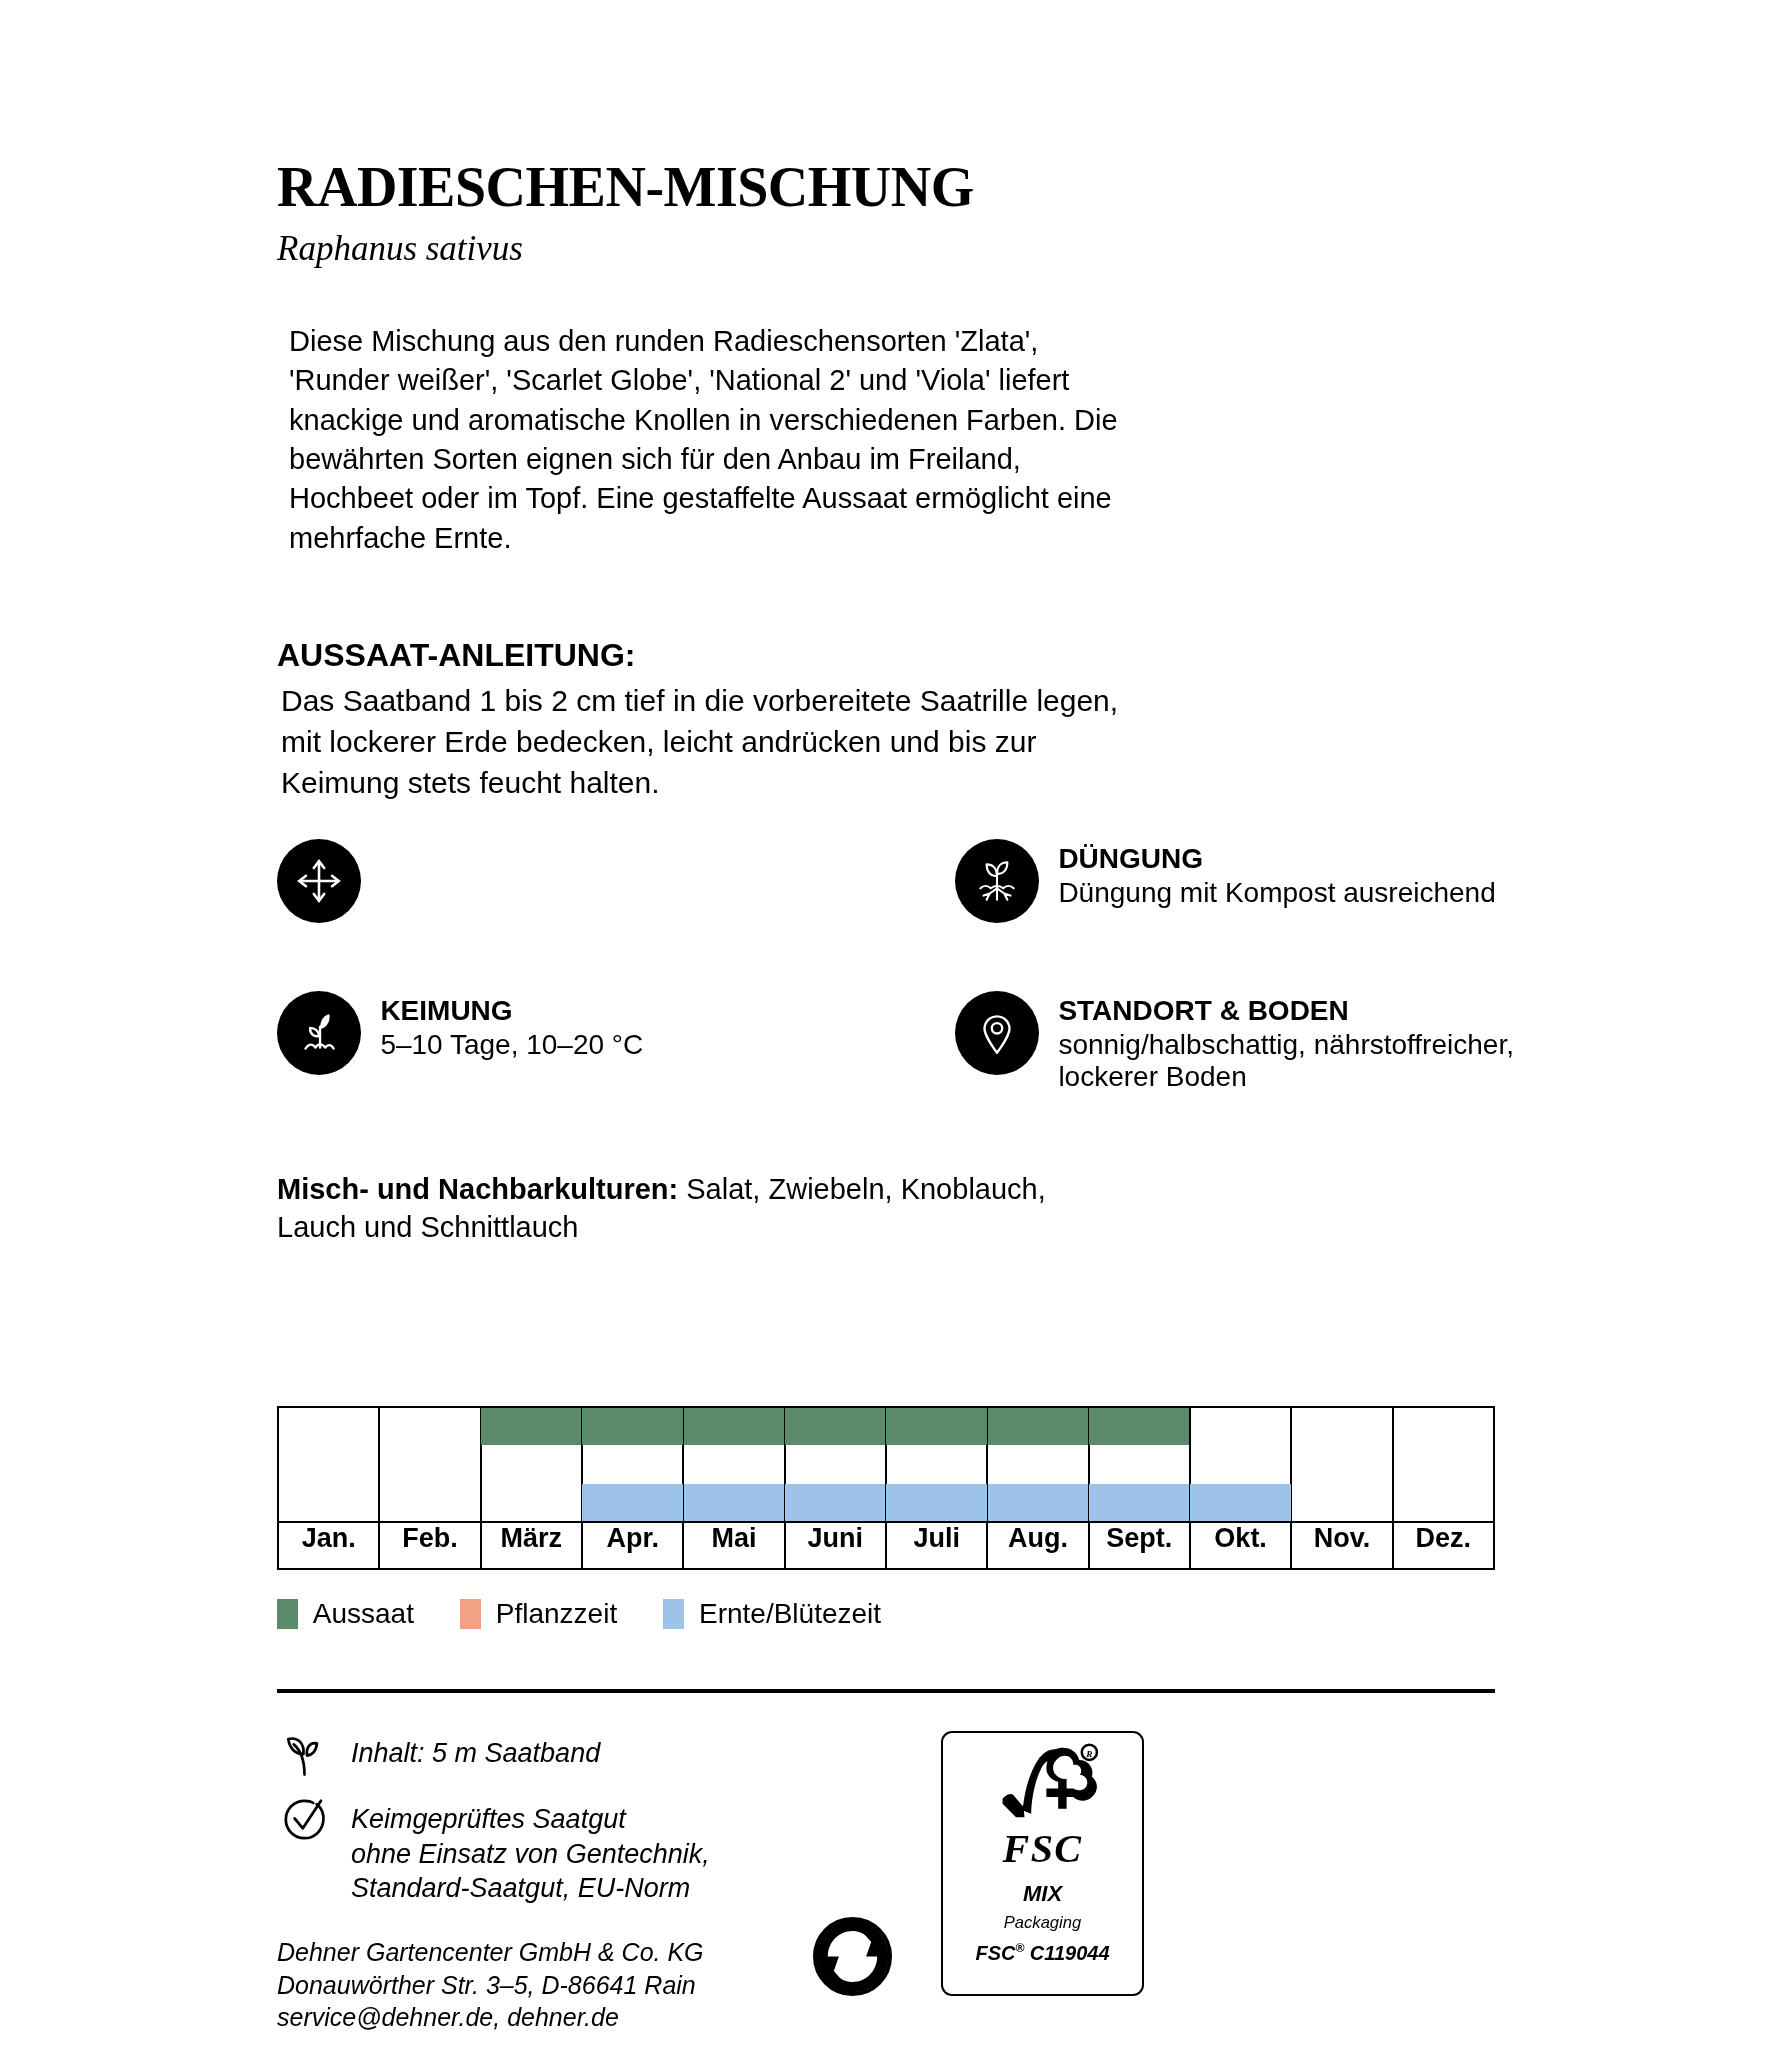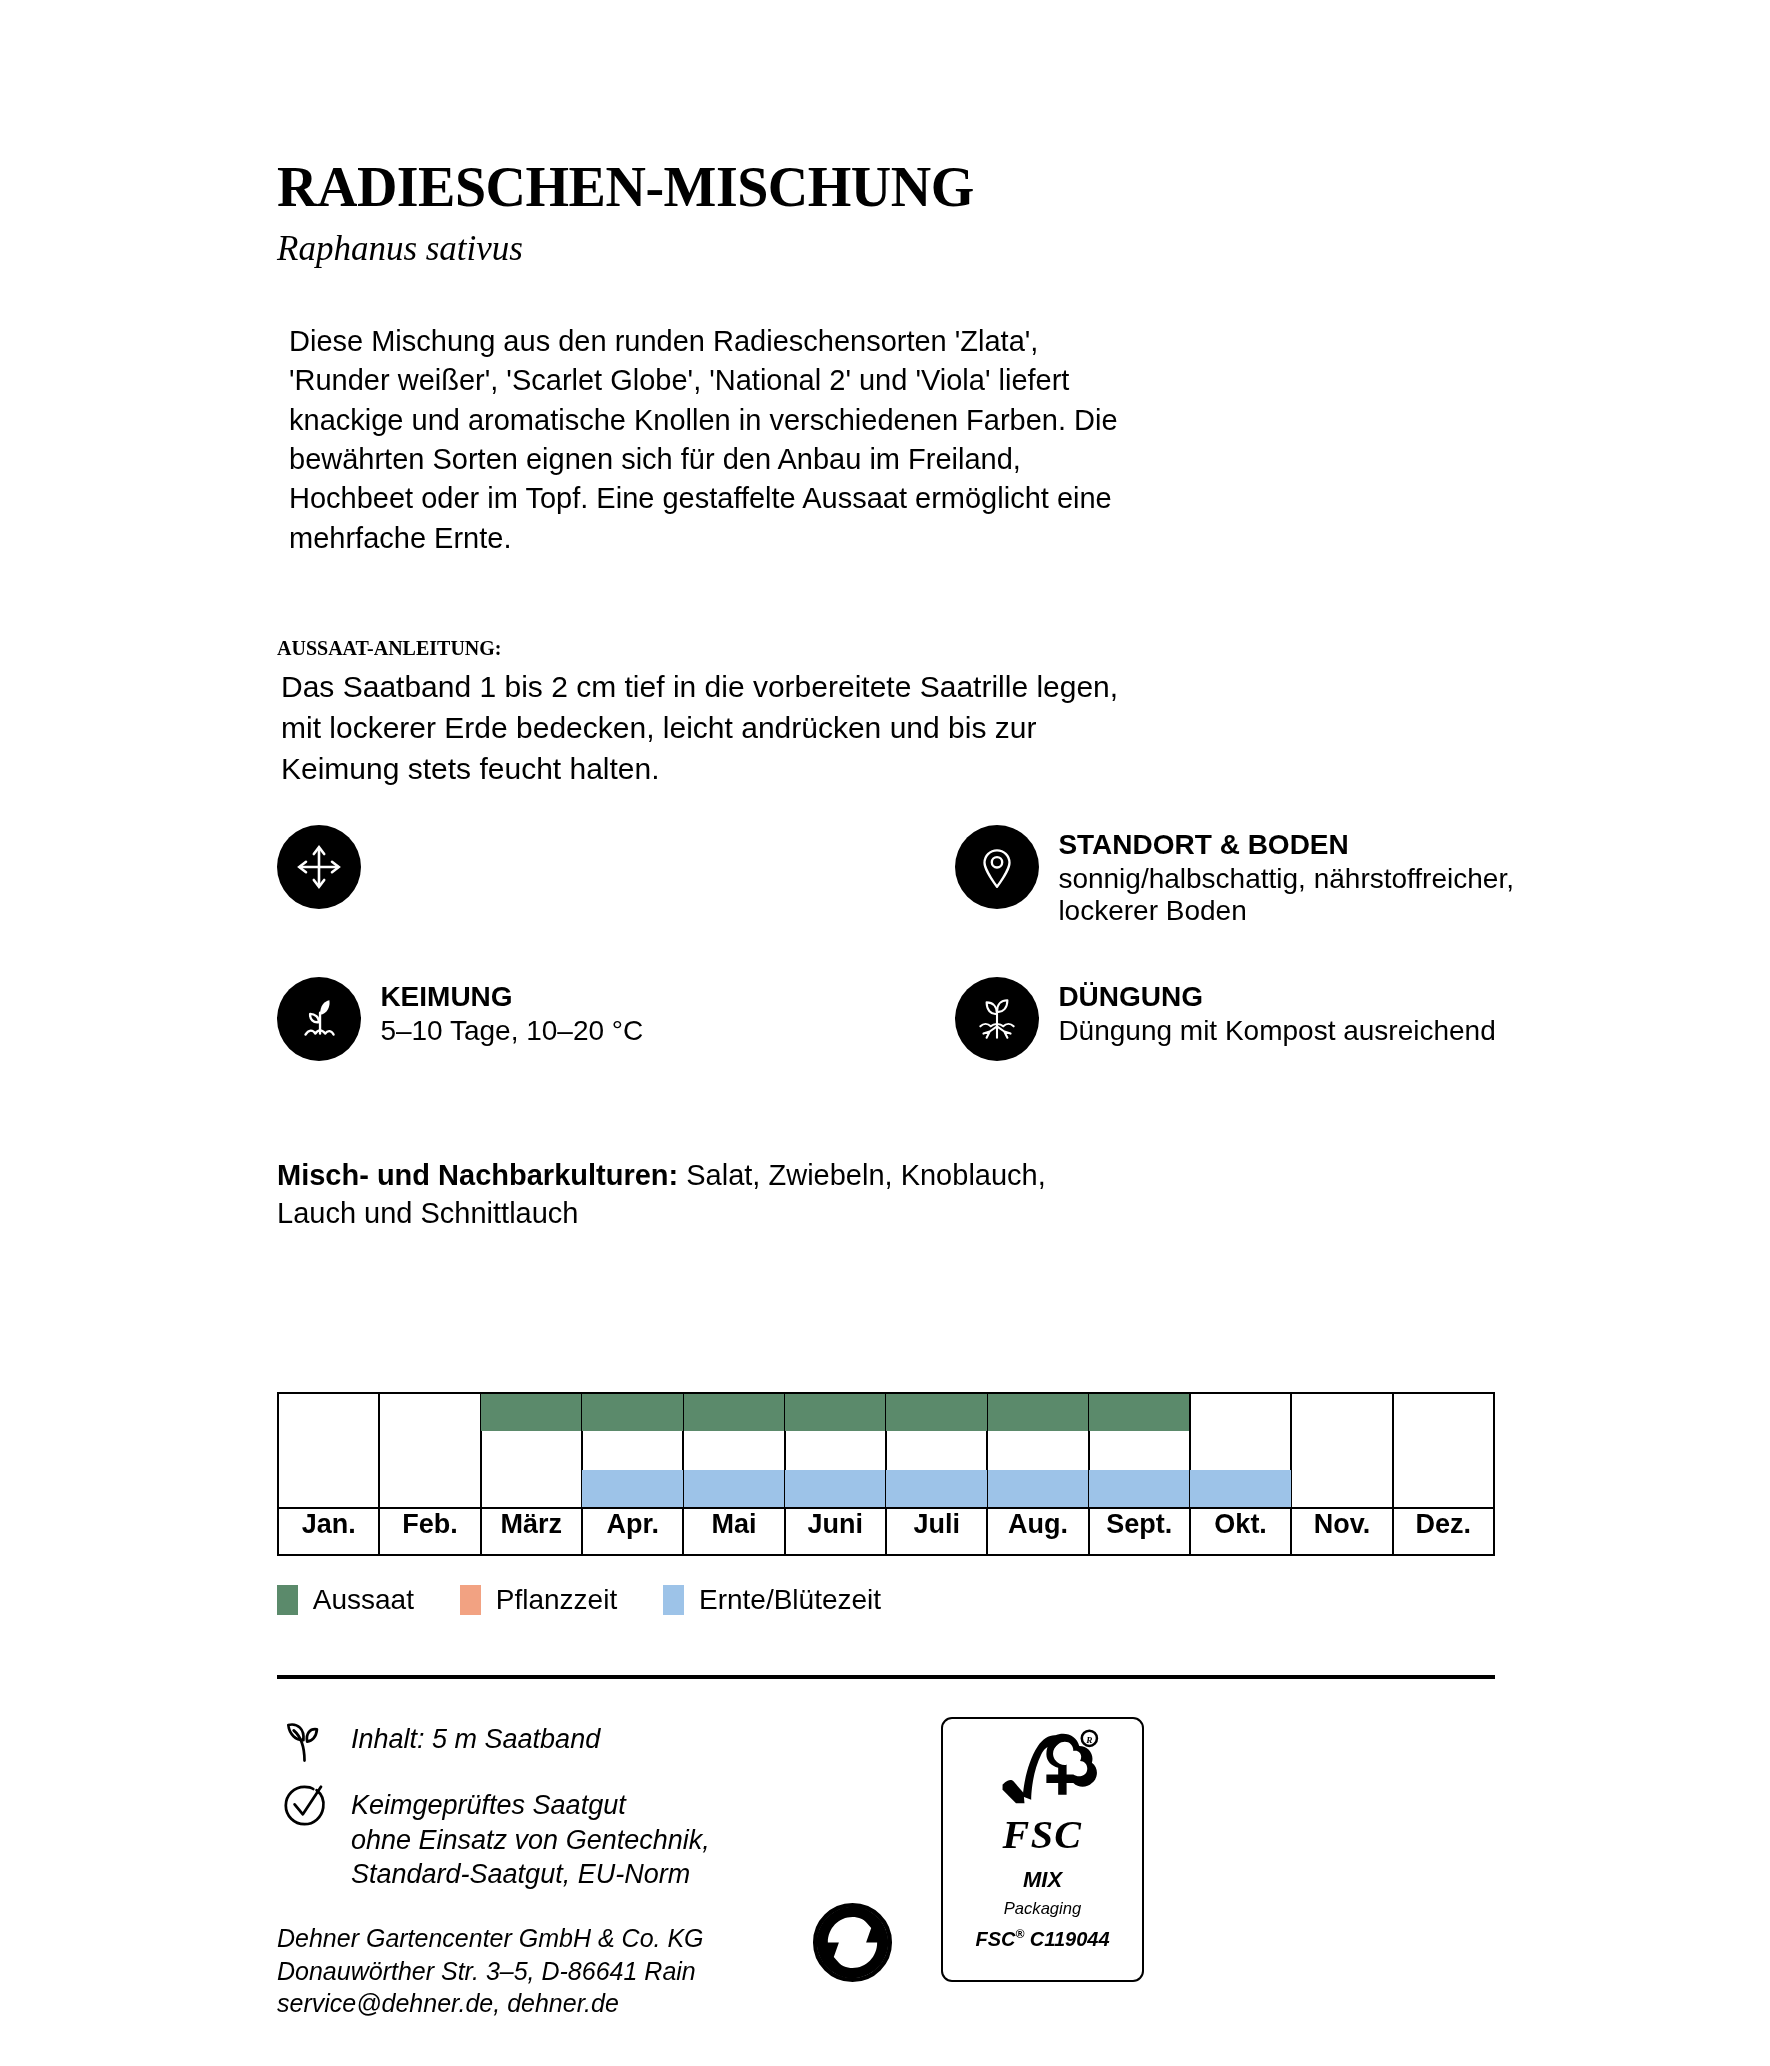--- a/index.html
+++ b/index.html
@@ -44,25 +44,24 @@
   
   .description {
     font-size: 29px;
     line-height: 1.36;
     margin: 12px;
     padding-top: 44px;
     max-width: 1227px;
   }
 
   .section-heading {
-    font-size: 20px;
+    font-size: 32px;
     font-weight: bold;
     margin: 0;
     padding-top: 67px;
-    font-family: Liberation Serif, serif;
   }
   .section-body {
     font-size: 30px;
     line-height: 1.36;
     margin: 4px;
     padding-top: 2.8px;
     max-width: 1162px;
   }
 
   
@@ -302,49 +301,49 @@
           <div class="icon-title">KEIMUNG</div>
           <div class="icon-value">5–10 Tage, 10–20 °C</div>
         </div>
       </div>
     </div>
 
     <div class="icon-col right">
       <div class="icon-row">
         <div class="icon-badge">
           <svg width="52" height="52" viewBox="0 0 100 100">
-            <g stroke="#ffffff" stroke-width="4.5" fill="none" stroke-linejoin="round">
-              <path d="M50 88 C50 88 26 56 26 42 C26 28 37 18 50 18 C63 18 74 28 74 42 C74 56 50 88 50 88 Z"></path>
-              <circle cx="50" cy="41" r="10"></circle>
-            </g>
-          </svg>
-        </div>
-        <div class="icon-text">
-          <div class="icon-title">STANDORT &amp; BODEN</div>
-          <div class="icon-value">sonnig/halbschattig, nährstoffreicher, lockerer Boden</div>
-        </div>
-      </div>
-
-      <div class="icon-row">
-        <div class="icon-badge">
-          <svg width="52" height="52" viewBox="0 0 100 100">
             <g stroke="#ffffff" stroke-width="4" fill="none" stroke-linecap="round" stroke-linejoin="round">
               <path d="M50 58 L50 30"></path>
               <path d="M50 36 C50 22 58 14 70 14 C70 28 62 38 50 36 Z"></path>
               <path d="M50 40 C50 26 42 18 30 18 C30 32 38 42 50 40 Z"></path>
               <path d="M50 58 L50 86"></path>
               <path d="M50 64 L36 74 M36 74 L30 86 M36 74 L24 78"></path>
               <path d="M50 64 L64 74 M64 74 L70 86 M64 74 L76 78"></path>
               <path d="M18 64 C24 58 32 58 38 64 C44 58 56 58 62 64 C68 58 76 58 82 64"></path>
             </g>
           </svg>
         </div>
         <div class="icon-text">
           <div class="icon-title">DÜNGUNG</div>
           <div class="icon-value">Düngung mit Kompost ausreichend</div>
+        </div>
+      </div>
+
+      <div class="icon-row">
+        <div class="icon-badge">
+          <svg width="52" height="52" viewBox="0 0 100 100">
+            <g stroke="#ffffff" stroke-width="4.5" fill="none" stroke-linejoin="round">
+              <path d="M50 88 C50 88 26 56 26 42 C26 28 37 18 50 18 C63 18 74 28 74 42 C74 56 50 88 50 88 Z"></path>
+              <circle cx="50" cy="41" r="10"></circle>
+            </g>
+          </svg>
+        </div>
+        <div class="icon-text">
+          <div class="icon-title">STANDORT &amp; BODEN</div>
+          <div class="icon-value">sonnig/halbschattig, nährstoffreicher, lockerer Boden</div>
         </div>
       </div>
     </div>
   </div>
 
   <div class="companion">
     <b>Misch- und Nachbarkulturen:</b>
     <span>Salat, Zwiebeln, Knoblauch, Lauch und Schnittlauch</span>
   </div>
 

